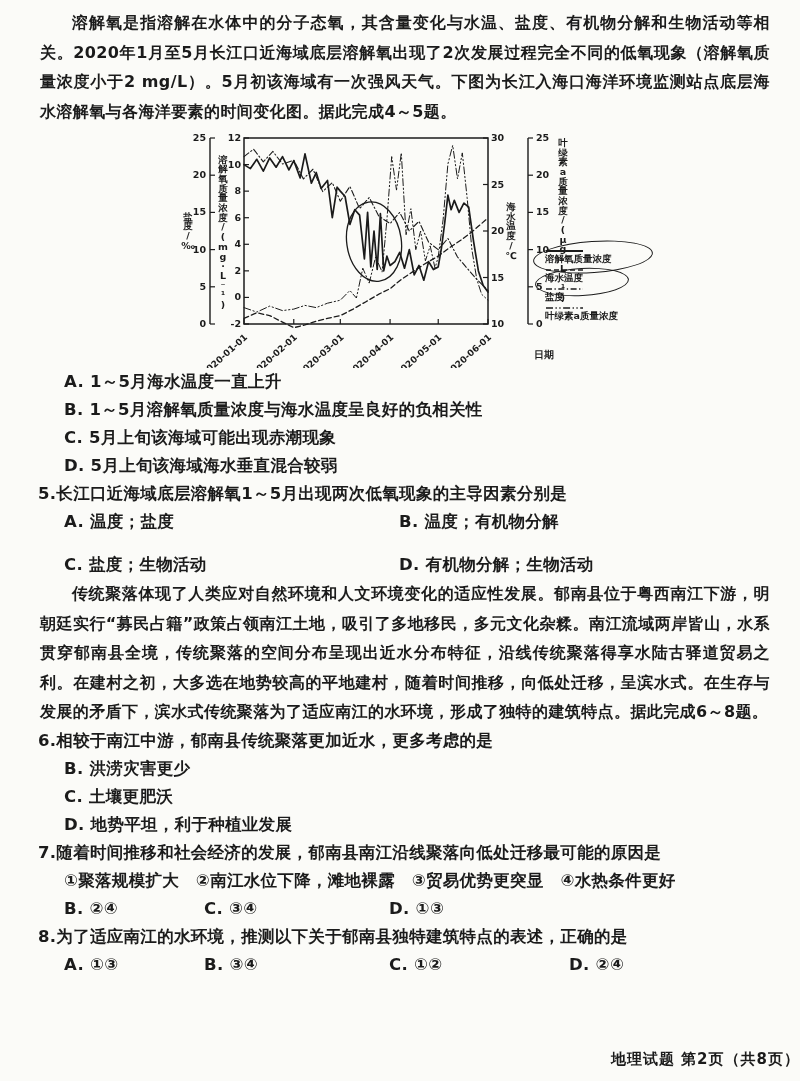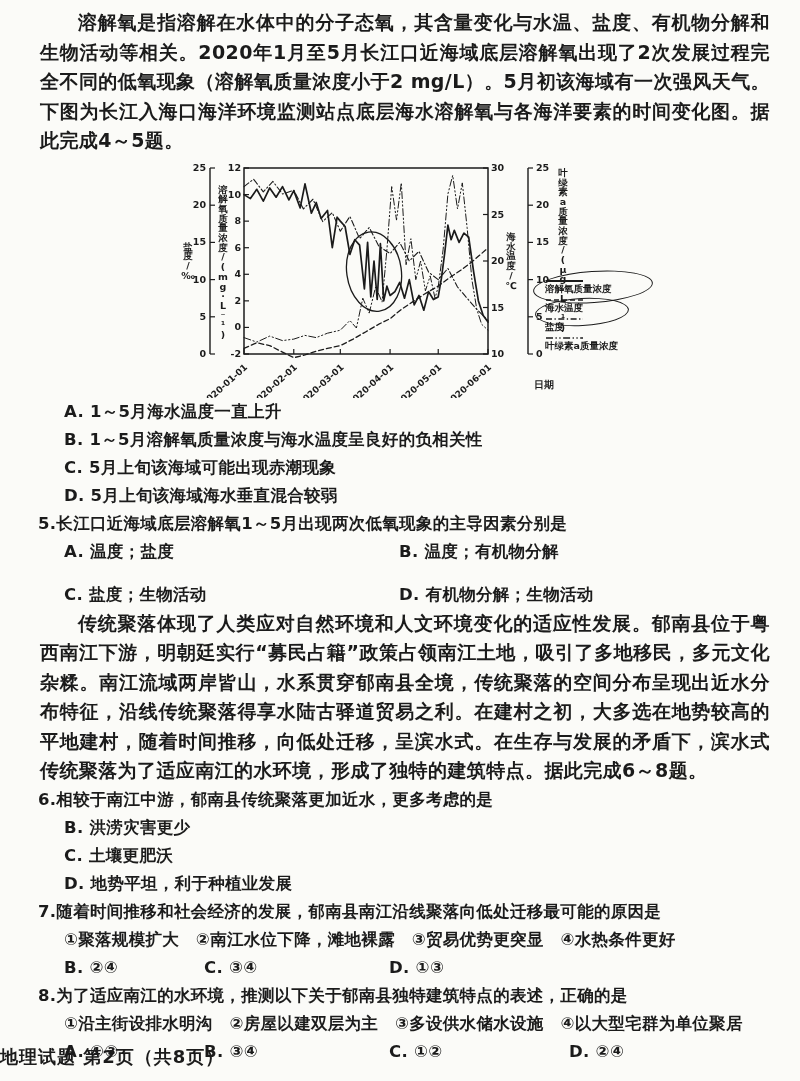--- a/index.html
+++ b/index.html
@@ -3,42 +3,42 @@
 <meta charset="utf-8">
 <style>
   html,body{margin:0;padding:0;background:#d8d8d4;}
   .page{
     width:800px;height:1081px;margin:0 auto;background:#fbfbf8;
     font-family:"DejaVu Sans",sans-serif;color:#1b1b1b;position:relative;
     overflow:hidden;box-sizing:border-box;padding-top:8px;
   }
   .para{
     margin:0;padding:0 30px 0 40px;text-indent:2em;text-align:justify;
-    font-size:19px;line-height:29.5px;font-weight:600;letter-spacing:.4px;
+    font-size:16px;line-height:29.5px;font-weight:600;letter-spacing:.4px;
   }
   .figure{position:relative;height:240px;margin-top:2px;}
   .figure svg{position:absolute;left:178px;top:0;}
   .legend{position:absolute;left:545px;top:120px;width:150px;}
   .legend-entry{margin-bottom:3px;}
   .legend-entry svg{position:static;display:block;}
   .legend-label{font-size:9.5px;font-weight:600;line-height:10px;letter-spacing:0;}
   .legend-ellipse{position:absolute;border:1.4px solid #1b1b1b;border-radius:50%;}
   .le1{left:-12px;top:-7px;width:118px;height:30px;transform:rotate(-4deg);}
   .le2{left:-10px;top:20px;width:92px;height:26px;transform:rotate(-3deg);}
   .q{padding:0 30px 0 38px;font-size:16.5px;font-weight:600;letter-spacing:.3px;}
   .q-stem{line-height:28px;}
   .opt{line-height:28px;padding-left:26px;}
   .opt-grid2{display:grid;grid-template-columns:320px auto;padding-left:26px;gap:15px;}
   .opt-grid2 .opt{padding-left:0;}
   .sub-opts{line-height:28px;padding-left:26px;}
   .opt-grid4{display:grid;grid-template-columns:140px 185px 180px auto;padding-left:26px;}
   .opt-grid4 .opt{padding-left:0;}
   .footer{
-    position:absolute;left:0;bottom:12px;width:100%;text-align:left;
-    font-size:18px;font-weight:600;letter-spacing:1px;
+    position:absolute;left:0;bottom:12px;width:100%;text-align:right;
+    font-size:15px;font-weight:600;letter-spacing:1px;
   }
 </style>
 </head>
 <body>
 
 <div class="page">
 
   <p class="para">溶解氧是指溶解在水体中的分子态氧，其含量变化与水温、盐度、有机物分解和生物活动等相关。2020年1月至5月长江口近海域底层溶解氧出现了2次发展过程完全不同的低氧现象（溶解氧质量浓度小于2 mg/L）。5月初该海域有一次强风天气。下图为长江入海口海洋环境监测站点底层海水溶解氧与各海洋要素的时间变化图。据此完成4～5题。</p>
 
   <div class="figure">
@@ -180,21 +180,20 @@
     <div class="sub-opts">①聚落规模扩大　②南江水位下降，滩地裸露　③贸易优势更突显　④水热条件更好</div>
     <div class="opt-grid4">
       <div class="opt">B. ②④</div>
       <div class="opt">C. ③④</div>
       <div class="opt">D. ①③</div>
     </div>
   </div>
 
   <div class="q">
     <div class="q-stem"><span>8.</span><span>为了适应南江的水环境，推测以下关于郁南县独特建筑特点的表述，正确的是</span></div>
-    <div class="sub-opts">①沿主街设排水明沟　②房屋以建双层为主　③多设供水储水设施　④以大型宅群为单位聚居</div>
     <div class="opt-grid4">
       <div class="opt">A. ①③</div>
       <div class="opt">B. ③④</div>
       <div class="opt">C. ①②</div>
       <div class="opt">D. ②④</div>
     </div>
   </div>
 
   <div class="footer">地理试题 第2页（共8页）</div>
 </div>

